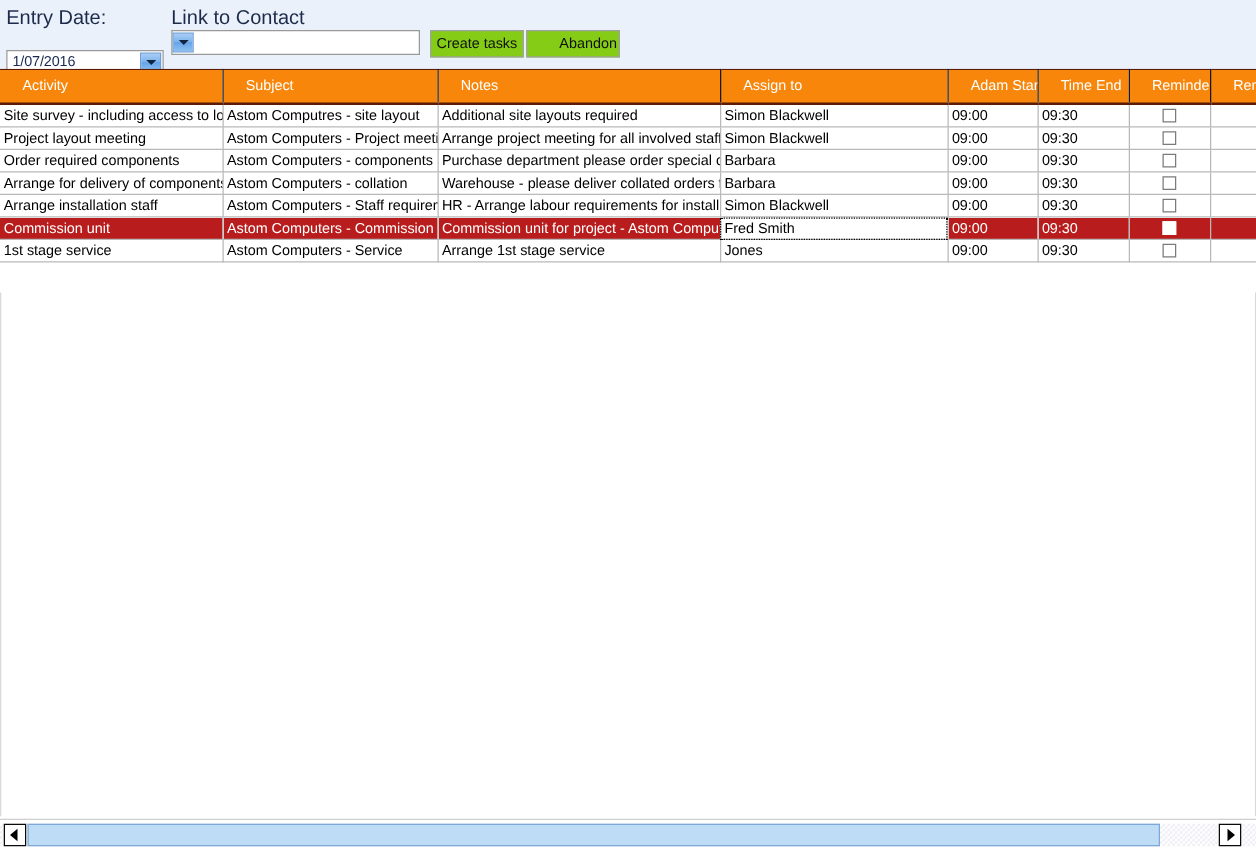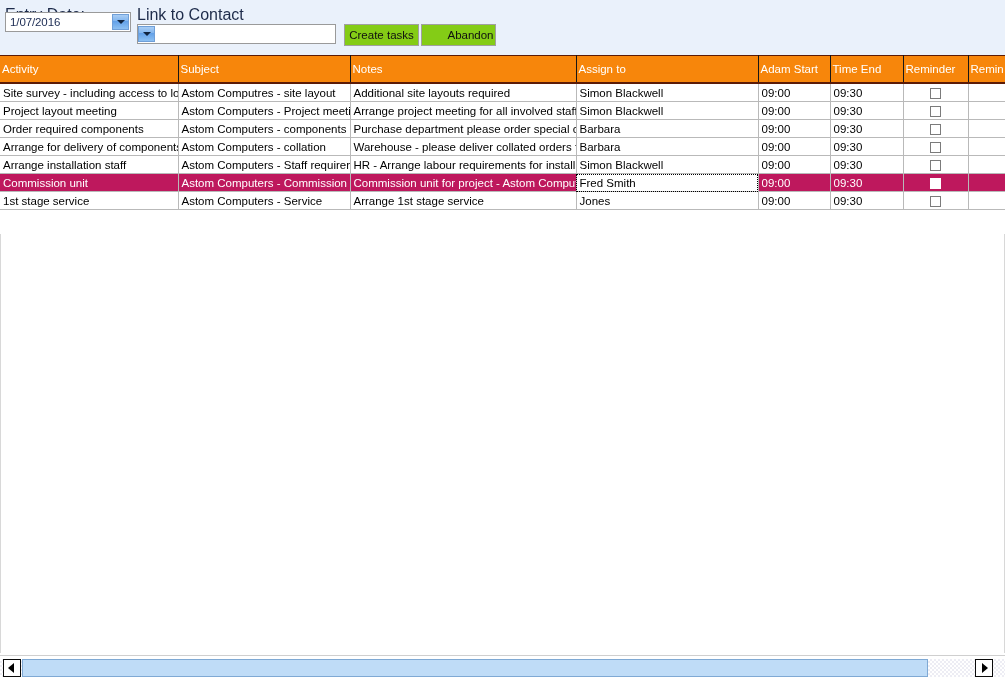--- a/index.html
+++ b/index.html
@@ -96,42 +96,42 @@
     width: 1005px;
     font-size: 11.5px;
     color: #000000;
   }
   table.grid th {
     background: #f7860b;
     color: #ffffff;
     font-weight: normal;
     text-align: left;
     height: 26px;
-    padding: 0 0 0 2px;
+    padding: 0 0 0 18px;
     border-right: 1px solid #171717;
     border-bottom: 2px solid #5c1b06;
     border-top: 1px solid #5c1b06;
     white-space: nowrap;
     overflow: hidden;
     font-size: 11.5px;
     vertical-align: middle;
   }
   table.grid td {
     height: 17px;
     padding: 0 0 0 3px;
     border-right: 1px solid #b9b9b9;
     border-bottom: 1px solid #b9b9b9;
     white-space: nowrap;
     overflow: hidden;
     background: #ffffff;
     vertical-align: middle;
     line-height: 16px;
   }
   table.grid tr.sel td {
-    background: #be185d;
+    background: #b91c1c;
     color: #ffffff;
   }
   table.grid tr.sel td.focus-cell {
     background: #ffffff;
     color: #000000;
     outline: 1px dotted #000000;
     outline-offset: -1px;
   }
   table.grid td.center { text-align: center; padding-left: 0; }
 
@@ -215,21 +215,21 @@
     box-sizing: border-box;
   }
 </style>
 </head>
 <body>
 
 <div id="form-strip">
 
   <span class="field-label" style="left:5px; top:8px;">Entry Date:</span>
 
-  <div class="combo" style="left:5px; top:12px; width:126px;">
+  <div class="combo" style="left:5px; top:40px; width:126px;">
     <span class="combo-text">1/07/2016</span>
     <span class="combo-arrow"></span>
   </div>
 
   <span class="field-label" style="left:137px; top:8px;">Link to Contact</span>
 
   <div class="combo" style="left:137px; top:24px; width:199px;">
     <span class="combo-arrow"></span>
   </div>
 

